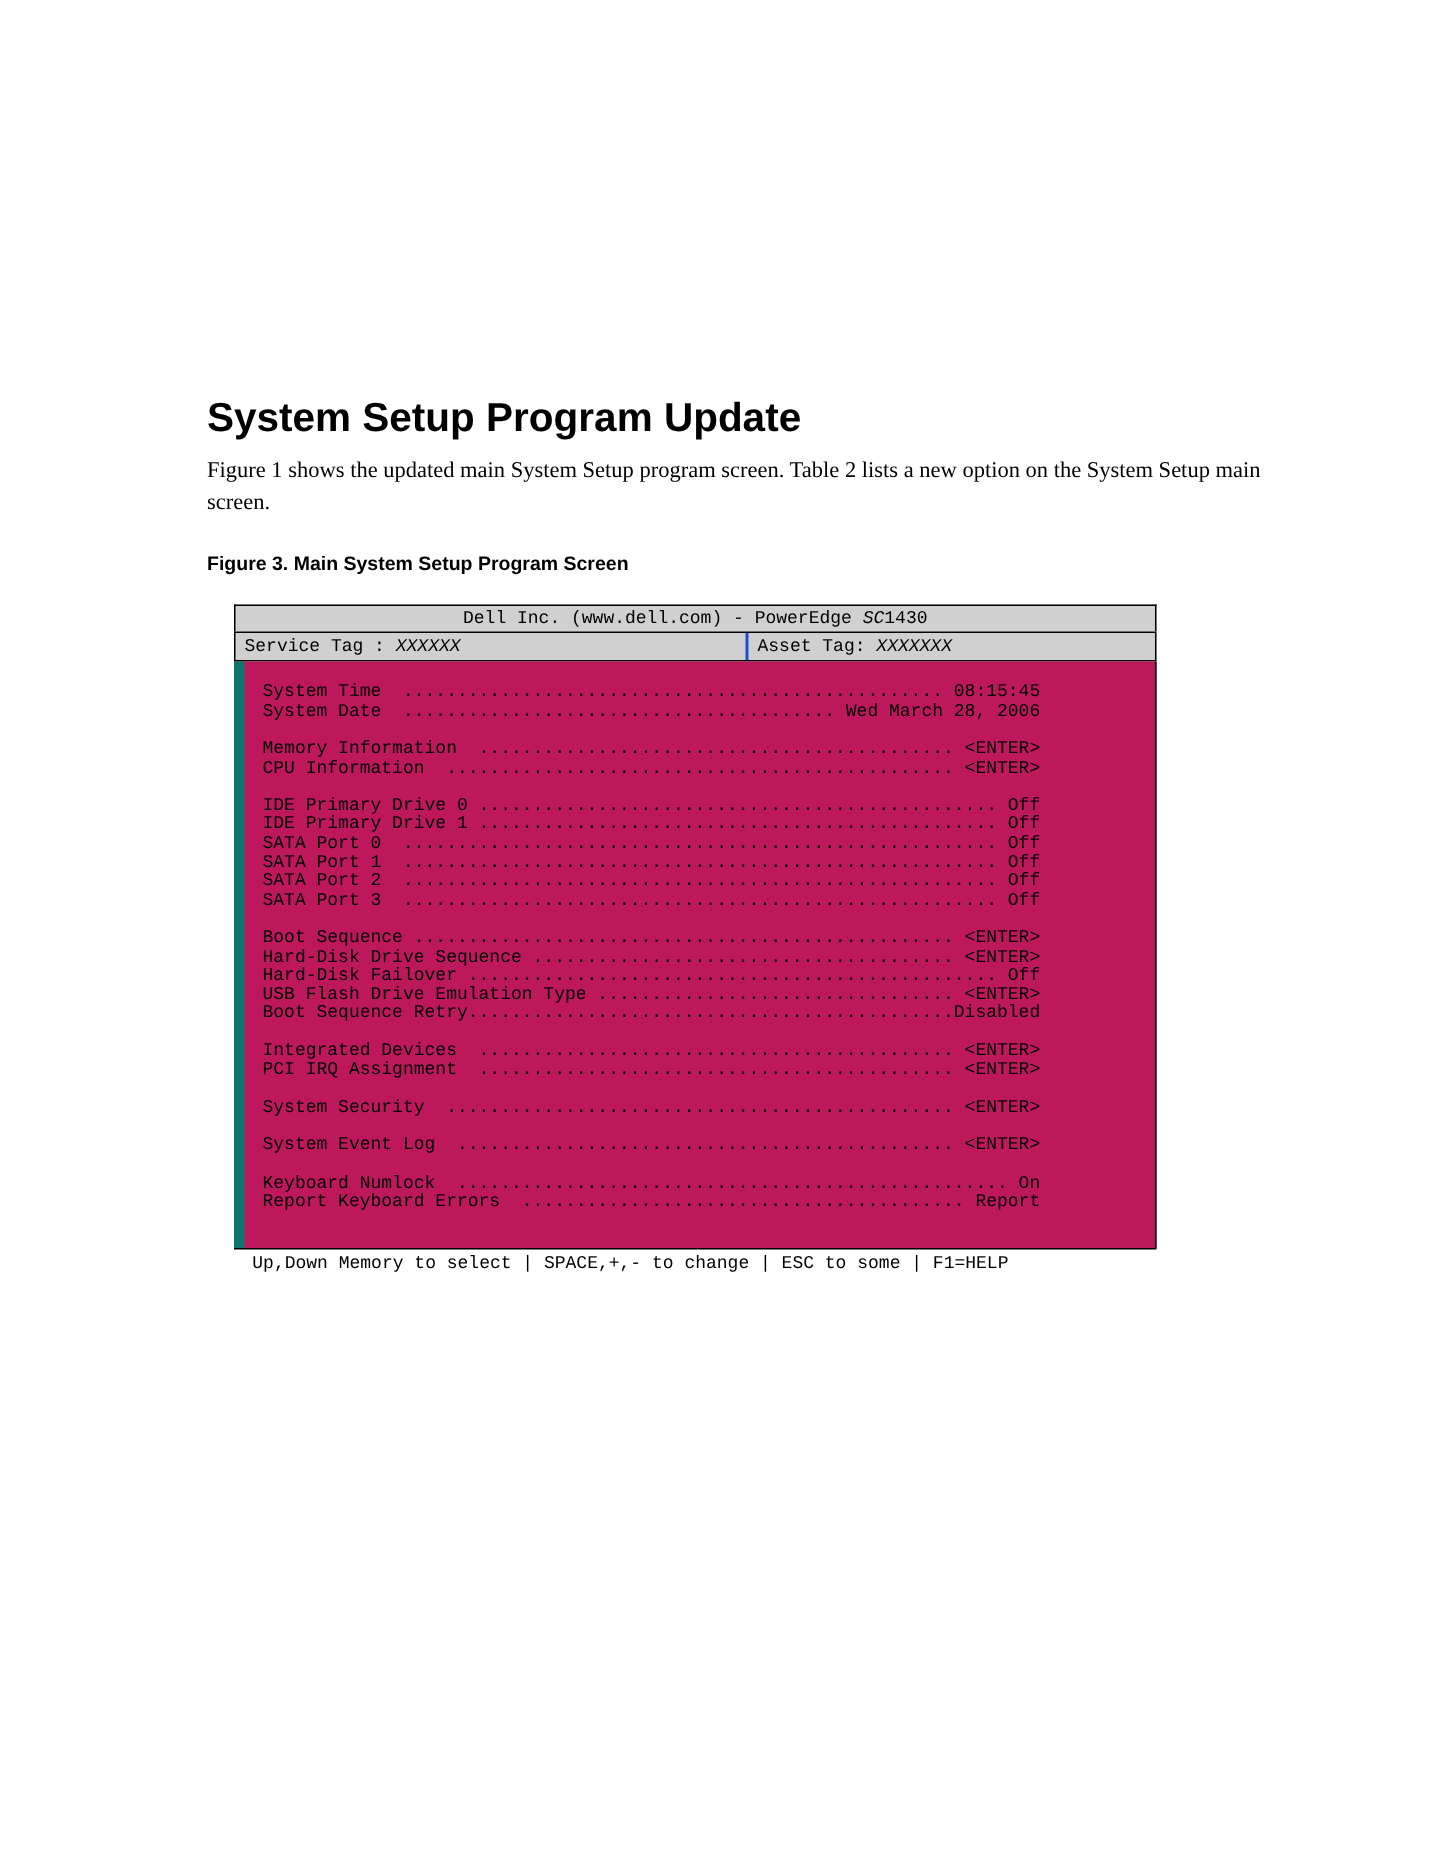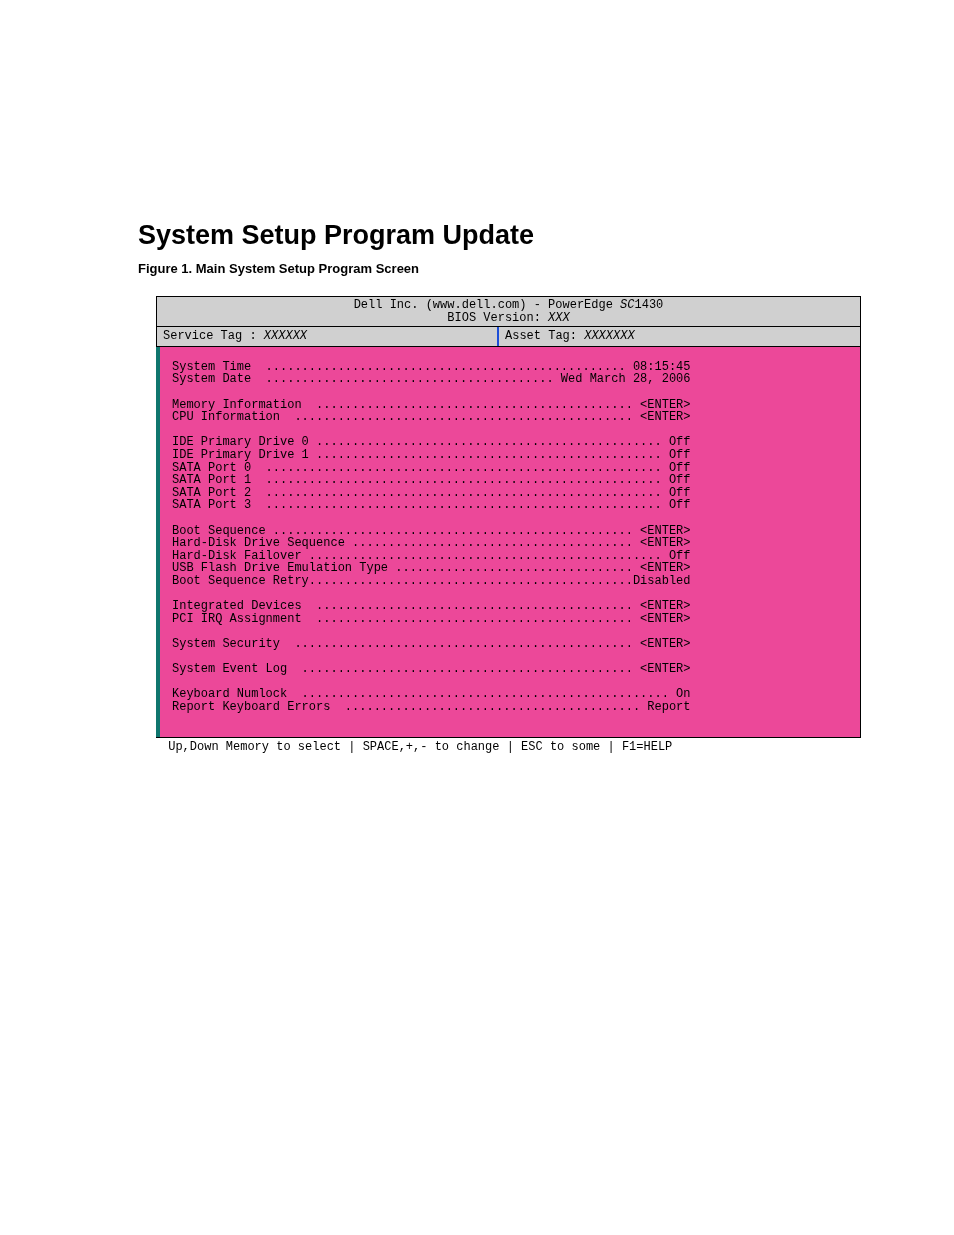--- a/index.html
+++ b/index.html
@@ -5,20 +5,21 @@
   body {
     margin: 0;
     background: #fff;
     font-family: Georgia, 'Times New Roman', serif;
     color: #000;
     width: 954px;
     min-height: 1235px;
   }
   .page {
     padding: 220px 72px 0 138px;
+    margin-top: 43px;
   }
   h1 {
     font-family: "Helvetica Neue", Arial, sans-serif;
     font-weight: 700;
     font-size: 27px;
     margin: 0 0 10px 0;
     letter-spacing: 0;
   }
   .intro {
     font-size: 15px;
@@ -39,21 +40,21 @@
   .figcap {
     font-family: "Helvetica Neue", Arial, sans-serif;
     font-weight: 700;
     font-size: 13px;
     margin: 0 0 20px 0;
   }
 
   
   .bios {
     margin-left: 18px;
-    width: 705px;
+    width: 615px;
     font-family: "Courier New", monospace;
     font-size: 12px;
     line-height: 1.05;
     color: #000;
   }
   .hdr-top {
     border: 1px solid #000;
     border-bottom: 0;
     background: #d0d0d0;
     text-align: center;
@@ -71,51 +72,49 @@
     padding: 3px 6px;
   }
   .tags-row .left {
     flex: 0 0 328px;
     border-right: 2px solid #1d4ed8;
   }
   .tags-row .right {
     flex: 1;
   }
   .body-box {
-    border-left: 4px solid #0f766e;
+    border-left: 7px solid #0f766e;
     border-right: 1px solid #000;
     padding: 14px 18px 24px 12px;
     white-space: pre;
-    background: #ec4899;
+    background: #be185d;
   }
   .footer-bar {
     border-top: 1px solid #000;
     padding: 3px 5px 0 5px;
     display: flex;
     white-space: pre;
   }
   .footer-bar .seg { }
   .italic { font-style: italic; }
 </style>
 </head>
 <body>
 
 <div class="page">
   <h1>System Setup Program Update</h1>
 
+  <p class="desc">Figure 1 shows the updated main System Setup program screen. Table 2 lists a new option on the System Setup main screen.</p>
 
-  <p class="figcap">Figure 1.    Main System Setup Program Screen</p>
+  <p class="figcap">Figure 3.    Main System Setup Program Screen</p>
 
   <div class="bios">
     <div class="hdr-top">
       <span class="l1">
         <span>Dell Inc. (www.dell.com) - PowerEdge </span><span class="italic">SC</span><span>1430</span>
-      </span>
-      <span class="l2">
-        <span>BIOS Version: </span><span class="italic">XXX</span>
       </span>
     </div>
     <div class="tags-row">
       <div class="cell left">
         <span>Service Tag : </span><span class="italic">XXXXXX</span>
       </div>
       <div class="cell right">
         <span>Asset Tag: </span><span class="italic">XXXXXXX</span>
       </div>
     </div>

